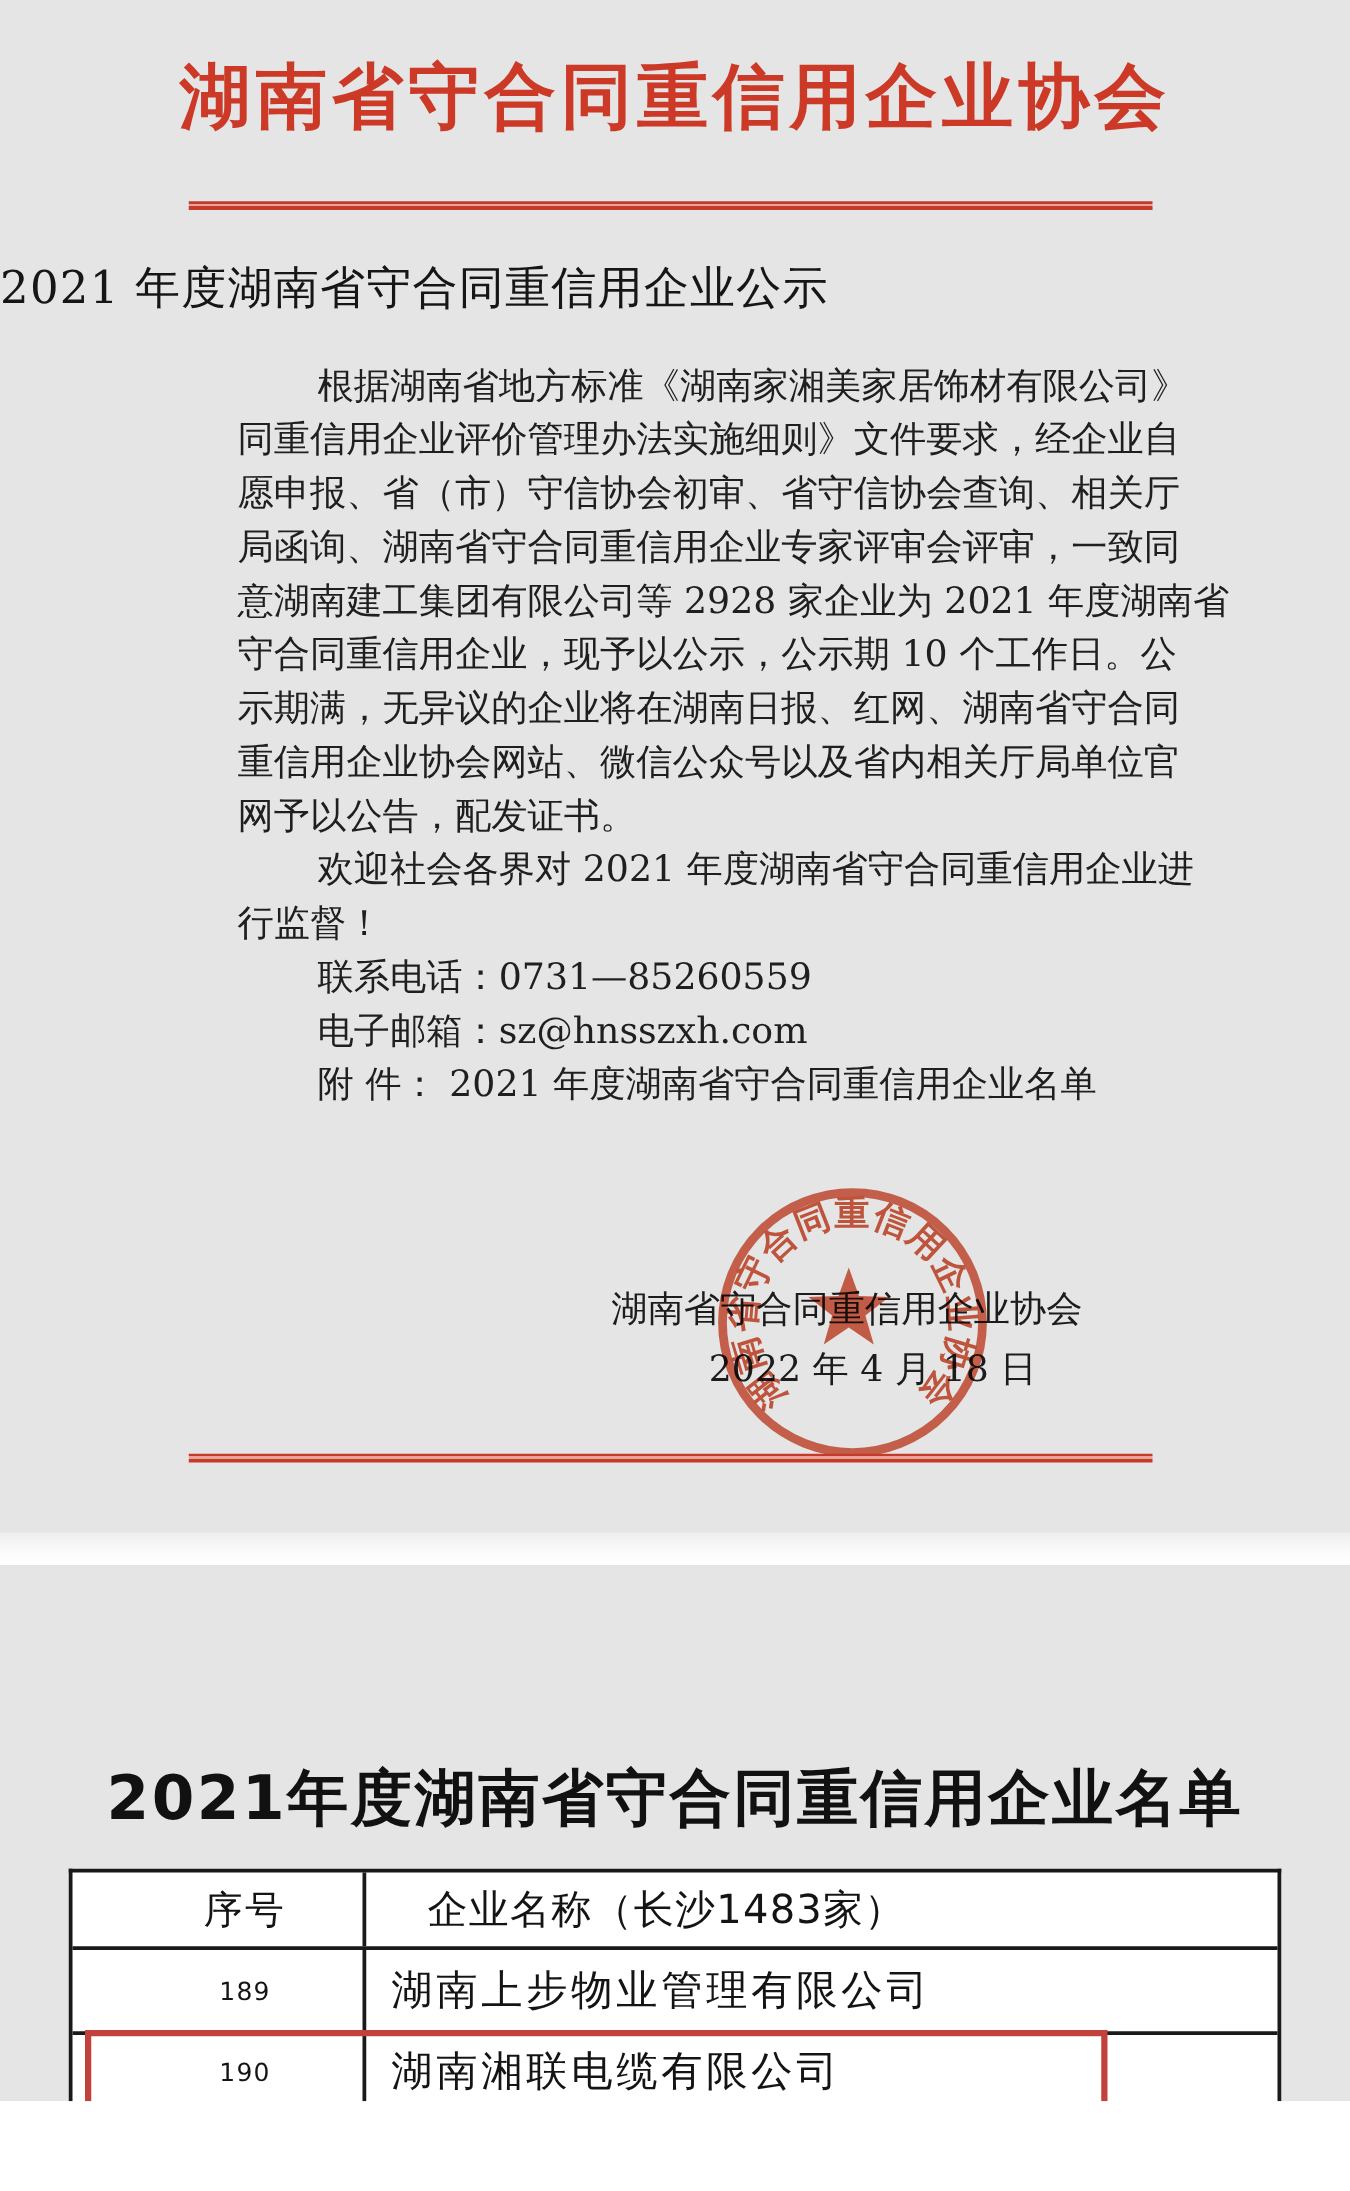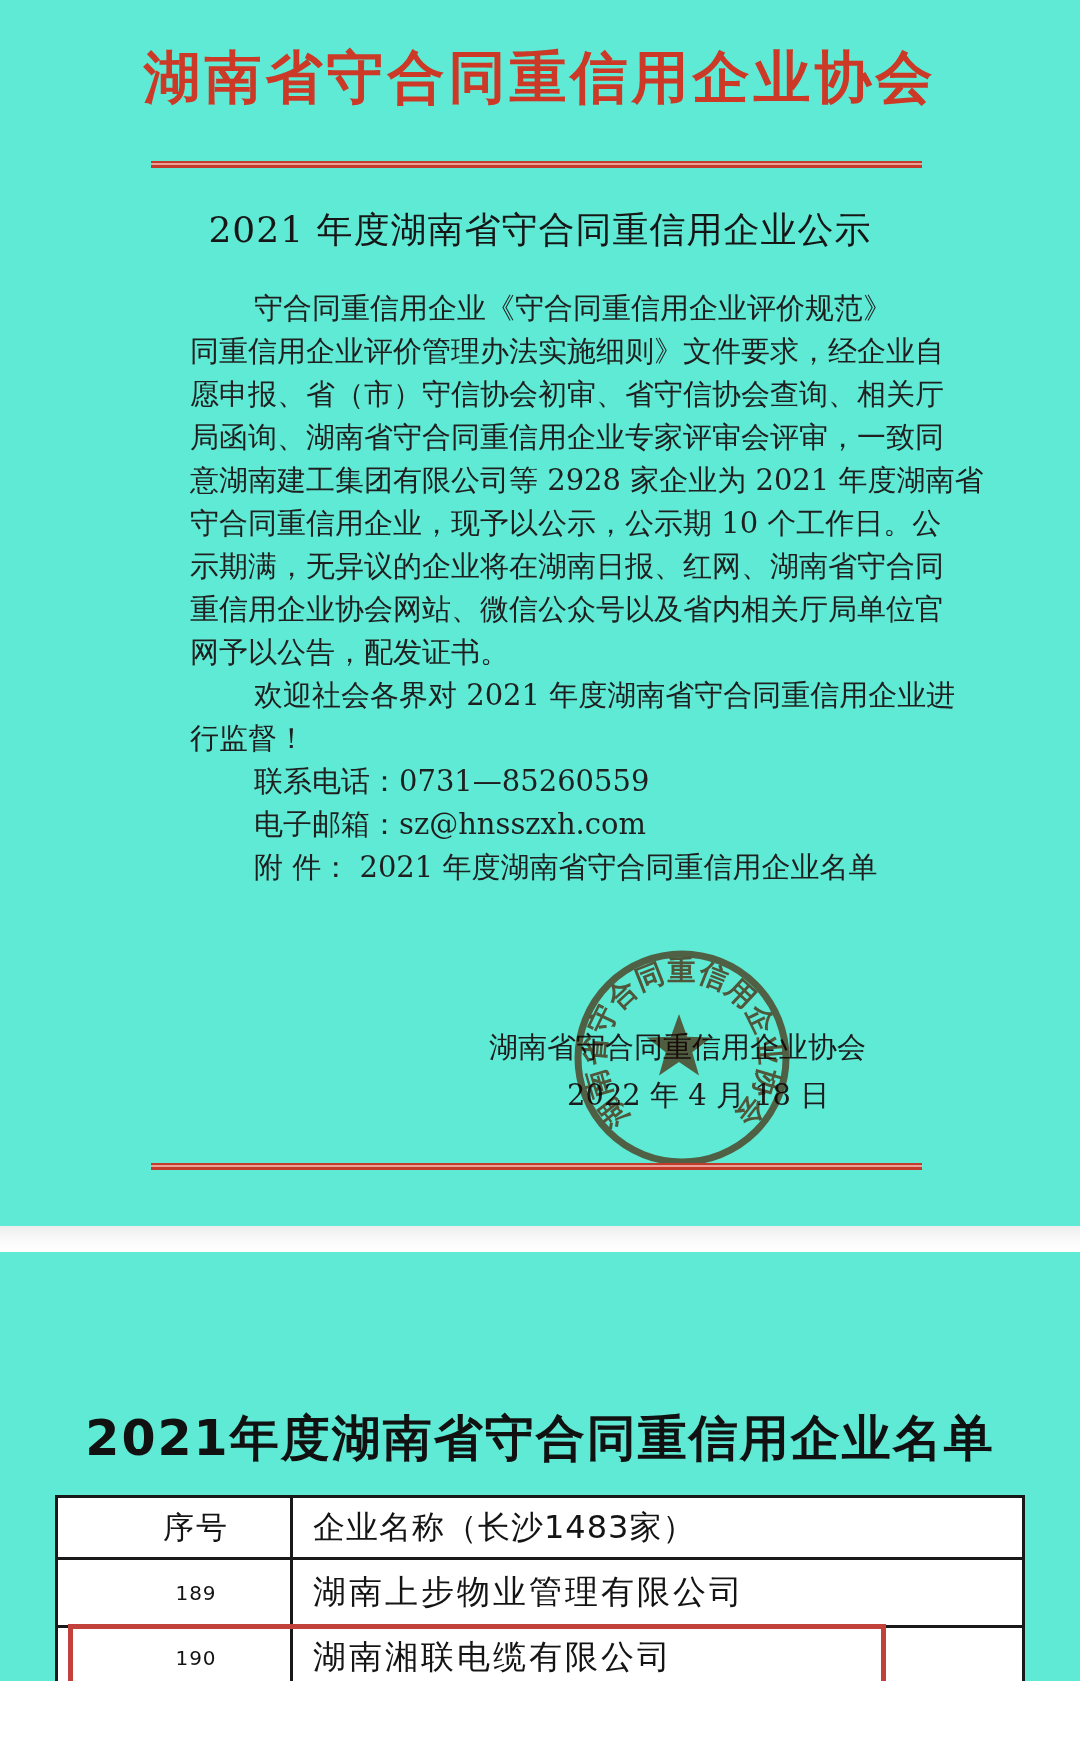--- a/index.html
+++ b/index.html
@@ -1,20 +1,20 @@
 <!DOCTYPE html>
 <html><head>
 <meta charset="utf-8">
 <style>
   html, body { margin: 0; padding: 0; background: #ffffff; }
   .screen {
     position: relative;
     width: 1080px;
     height: 1681px;
-    background: #5eead4;
+    background: #e5e5e5;
     overflow: hidden;
     font-family: "DejaVu Serif", serif;
     color: #1c1c1c;
   }
 
   
   .masthead {
     position: absolute;
     top: 40px; left: 0; width: 100%;
     text-align: center;
@@ -29,21 +29,20 @@
     position: absolute;
     left: 151px; width: 771px; height: 7px;
     background: linear-gradient(to bottom, #c43a2b 0 2px, #e9a198 2px 4px, #c43a2b 4px 7px);
   }
   .rule-top    { top: 161px; }
   .rule-bottom { top: 1163px; }
 
   .doc-title {
     position: absolute;
     top: 206px; left: 0; width: 100%;
-    text-align: center;
     font-size: 36px;
     color: #161616;
     letter-spacing: 1px;
     white-space: nowrap;
   }
 
   .body-block {
     position: absolute;
     left: 190px; top: 287px; width: 740px;
     font-size: 29px;
@@ -131,42 +130,42 @@
   }
   .cell.name {
     flex: 1;
     padding-left: 20px;
     font-size: 33px;
     letter-spacing: 3px;
     white-space: nowrap;
     overflow: hidden;
   }
   .trow.thead .cell.no   { font-size: 31px; letter-spacing: 2px; }
-  .trow.thead .cell.name { font-size: 32px; letter-spacing: 1px; }
+  .trow.thead .cell.name { font-size: 32px; letter-spacing: 1px; margin-left: 29px; }
 
   .trow.highlighted .red-box {
     position: absolute;
     left: 10px; right: 136px; top: -4px; bottom: -6px;
     border: 5px solid #c2413a;
     pointer-events: none;
     z-index: 2;
   }
 </style>
 </head>
 <body>
 
 <div class="screen">
 
   <div class="masthead">湖南省守合同重信用企业协会</div>
   <div class="red-rule rule-top"></div>
 
   <div class="doc-title">2021 年度湖南省守合同重信用企业公示</div>
 
   <div class="body-block">
-    <div class="line indent">守合同重信用企业《守合同重信用企业评价规范》</div>
+    <div class="line indent">根据湖南省地方标准《湖南家湘美家居饰材有限公司》</div>
     <div class="line">同重信用企业评价管理办法实施细则》文件要求，经企业自</div>
     <div class="line">愿申报、省（市）守信协会初审、省守信协会查询、相关厅</div>
     <div class="line">局函询、湖南省守合同重信用企业专家评审会评审，一致同</div>
     <div class="line">意湖南建工集团有限公司等 2928 家企业为 2021 年度湖南省</div>
     <div class="line">守合同重信用企业，现予以公示，公示期 10 个工作日。公</div>
     <div class="line">示期满，无异议的企业将在湖南日报、红网、湖南省守合同</div>
     <div class="line">重信用企业协会网站、微信公众号以及省内相关厅局单位官</div>
     <div class="line">网予以公告，配发证书。</div>
     <div class="line indent">欢迎社会各界对 2021 年度湖南省守合同重信用企业进</div>
     <div class="line">行监督！</div>

